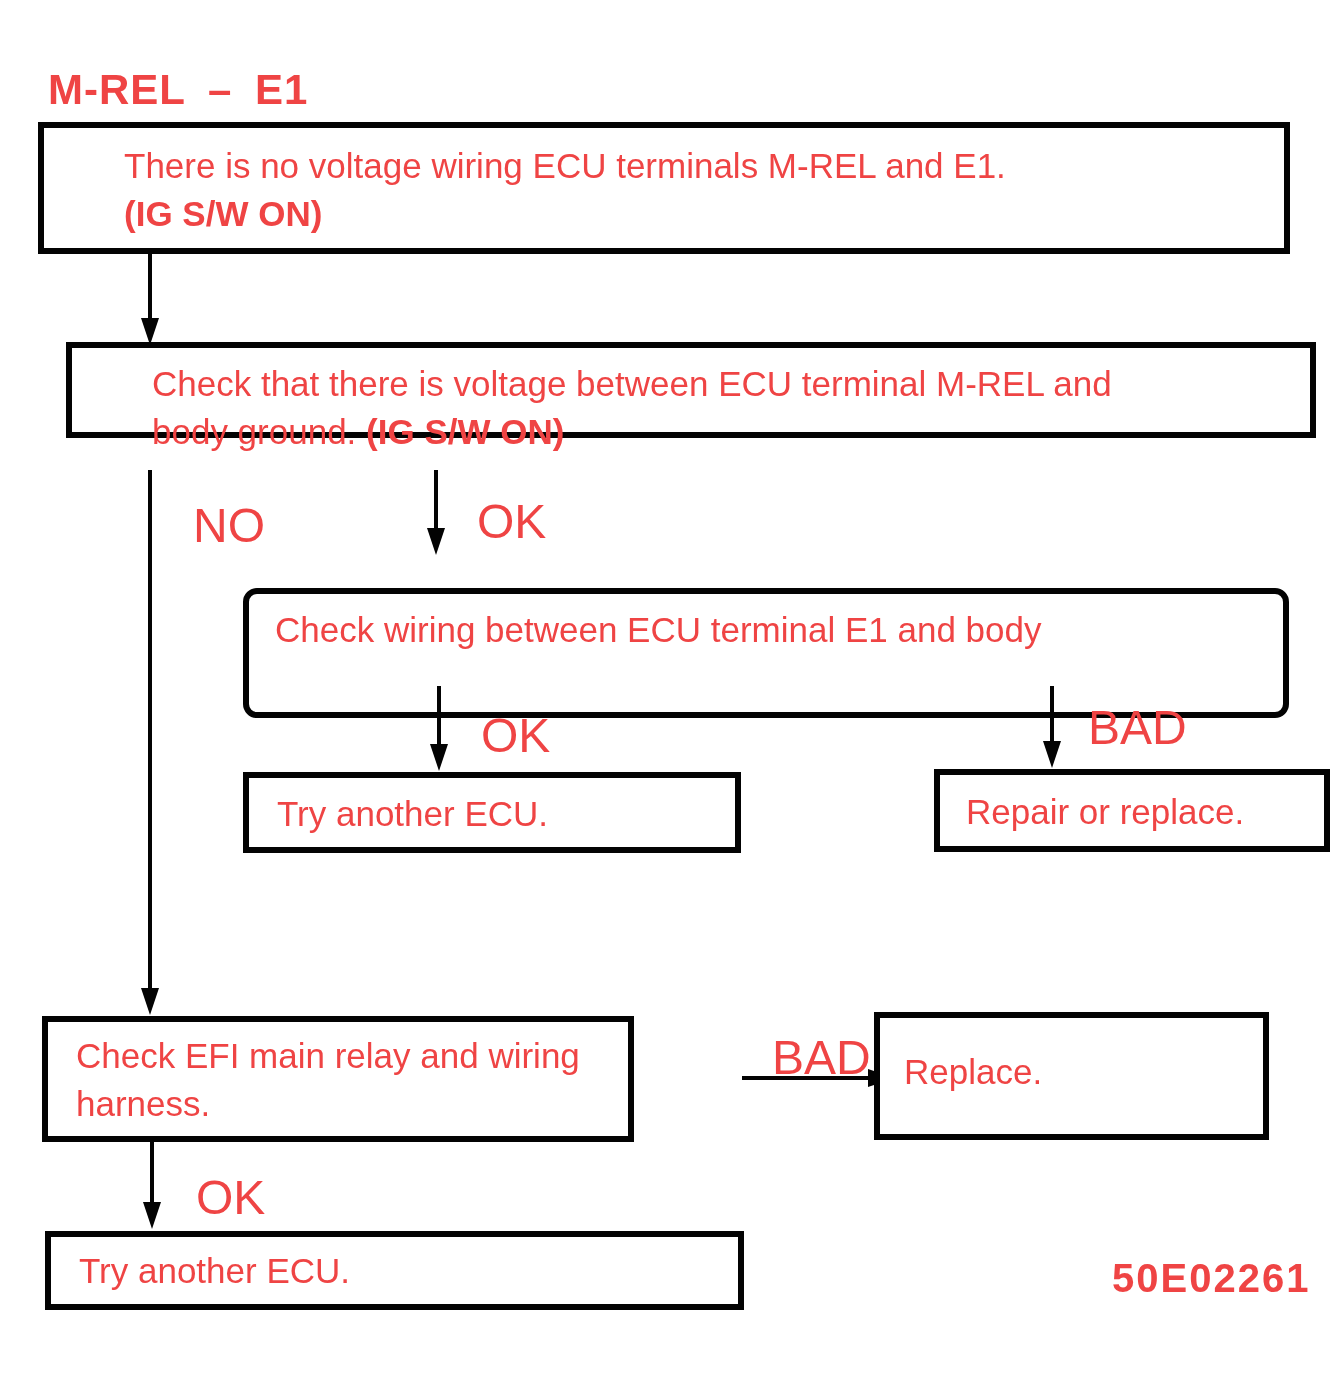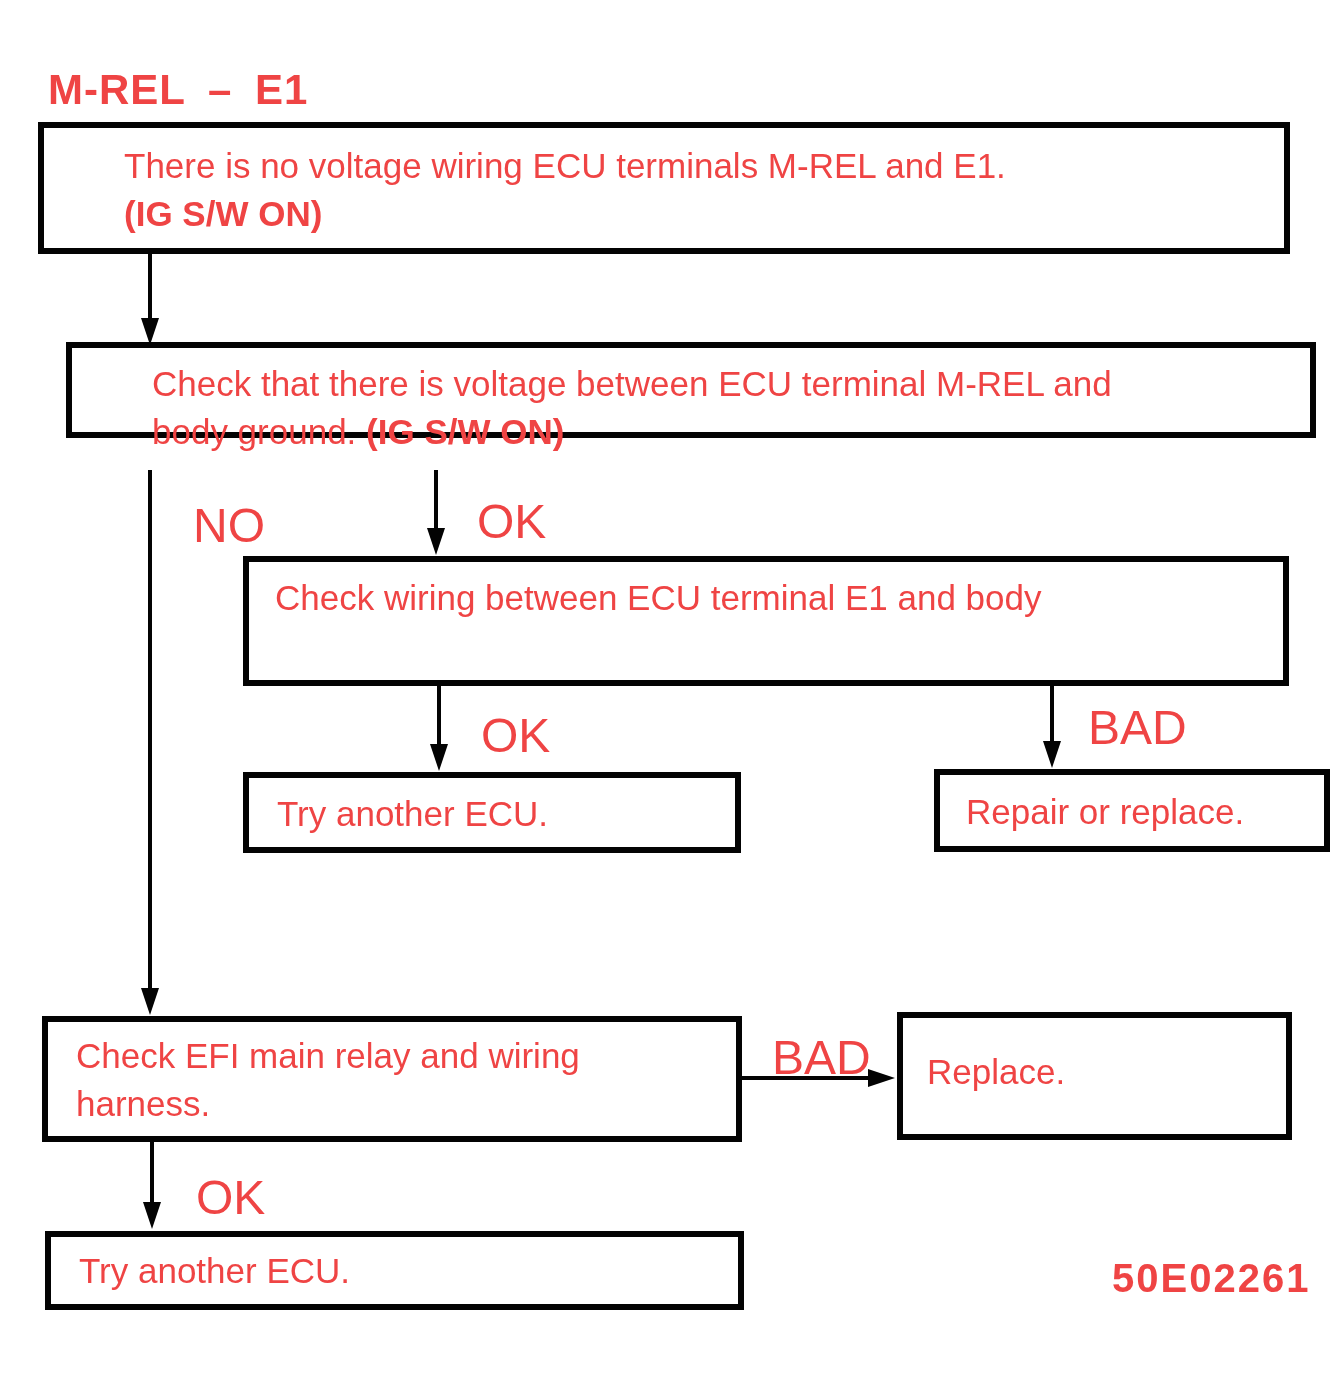--- a/index.html
+++ b/index.html
@@ -95,50 +95,50 @@
   </div>
 
   <div class="vline" style="left:148px; top:470px; height:518px;"></div>
   <div class="arrow-down" style="left:141px; top:988px;"></div>
   <div class="elabel" style="left:193px; top:498px;">NO</div>
 
   <div class="vline" style="left:434px; top:470px; height:58px;"></div>
   <div class="arrow-down" style="left:427px; top:528px;"></div>
   <div class="elabel" style="left:477px; top:494px;">OK</div>
 
-  <div class="box" style="left:243px; top:556px; width:1046px; height:130px; padding:12px 0 0 26px;">
+  <div class="box" style="left:243px; top:588px; width:1046px; height:130px; padding:12px 0 0 26px;border-radius:14px;">
     <div>Check wiring between ECU terminal E1 and body</div>
   </div>
 
   <div class="vline" style="left:437px; top:686px; height:58px;"></div>
   <div class="arrow-down" style="left:430px; top:744px;"></div>
   <div class="elabel" style="left:481px; top:708px;">OK</div>
 
   <div class="vline" style="left:1050px; top:686px; height:55px;"></div>
   <div class="arrow-down" style="left:1043px; top:741px;"></div>
   <div class="elabel" style="left:1088px; top:700px;">BAD</div>
 
   <div class="box" style="left:243px; top:772px; width:498px; height:81px; padding:12px 0 0 28px;">
     <div>Try another ECU.</div>
   </div>
 
   <div class="box" style="left:895px; top:769px; width:396px; height:83px; padding:13px 0 0 26px;margin-left:39px;">
     <div>Repair or replace.</div>
   </div>
 
-  <div class="box" style="left:42px; top:1016px; width:700px; height:126px; padding:10px 0 0 28px;">
+  <div class="box" style="left:42px; top:1016px; width:592px; height:126px; padding:10px 0 0 28px;">
     <div>Check EFI main relay and wiring</div>
     <div>harness.</div>
   </div>
 
   <div class="hline" style="left:742px; top:1076px; width:126px;"></div>
   <div class="arrow-right" style="left:868px; top:1069px;"></div>
   <div class="elabel" style="left:772px; top:1030px;">BAD</div>
 
-  <div class="box" style="left:897px; top:1012px; width:395px; height:128px; padding:30px 0 0 24px;">
+  <div class="box" style="left:874px; top:1012px; width:395px; height:128px; padding:30px 0 0 24px;">
     <div>Replace.</div>
   </div>
 
   <div class="vline" style="left:150px; top:1142px; height:60px;"></div>
   <div class="arrow-down" style="left:143px; top:1202px;"></div>
   <div class="elabel" style="left:196px; top:1170px;">OK</div>
 
   <div class="box" style="left:45px; top:1231px; width:699px; height:79px; padding:10px 0 0 28px;">
     <div>Try another ECU.</div>
   </div>

